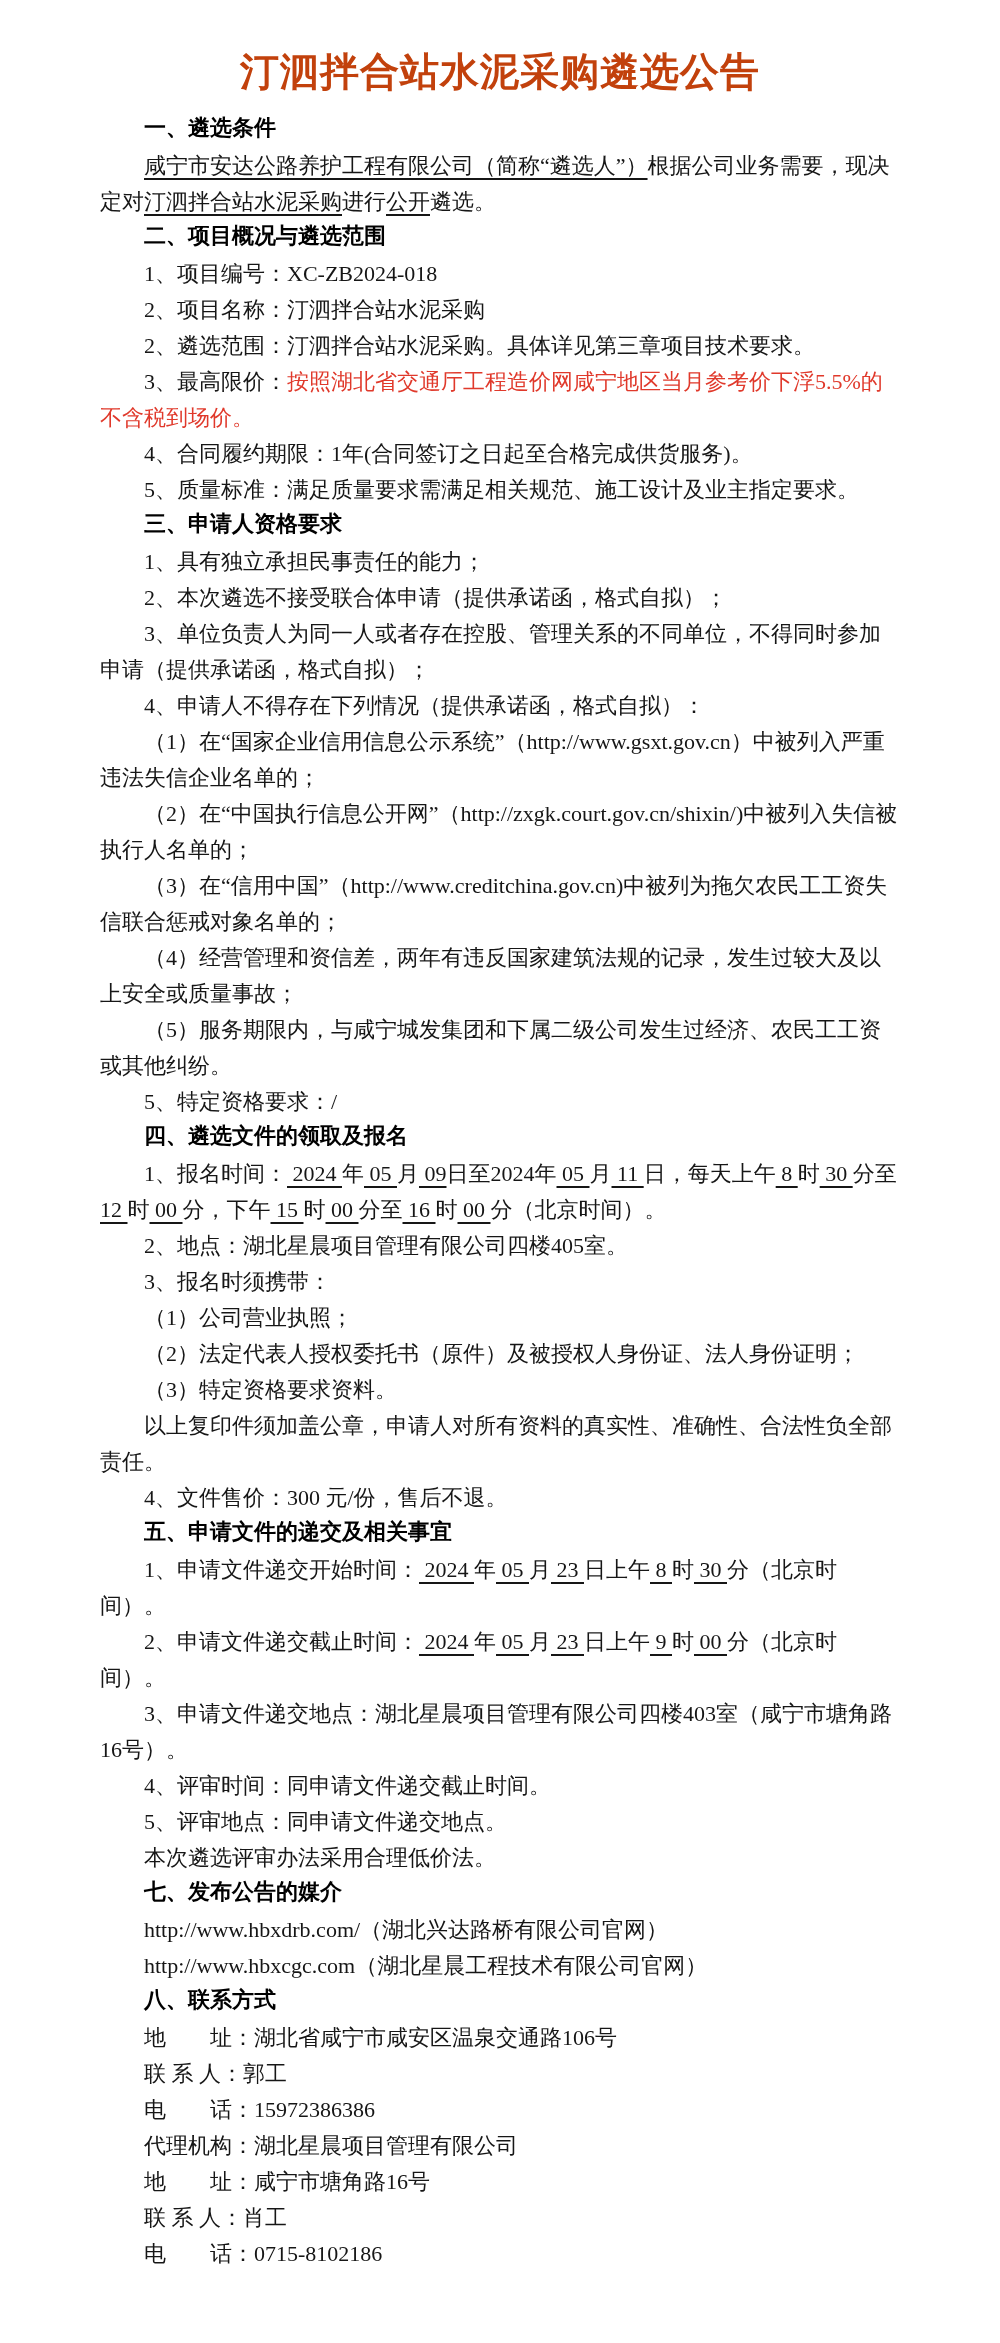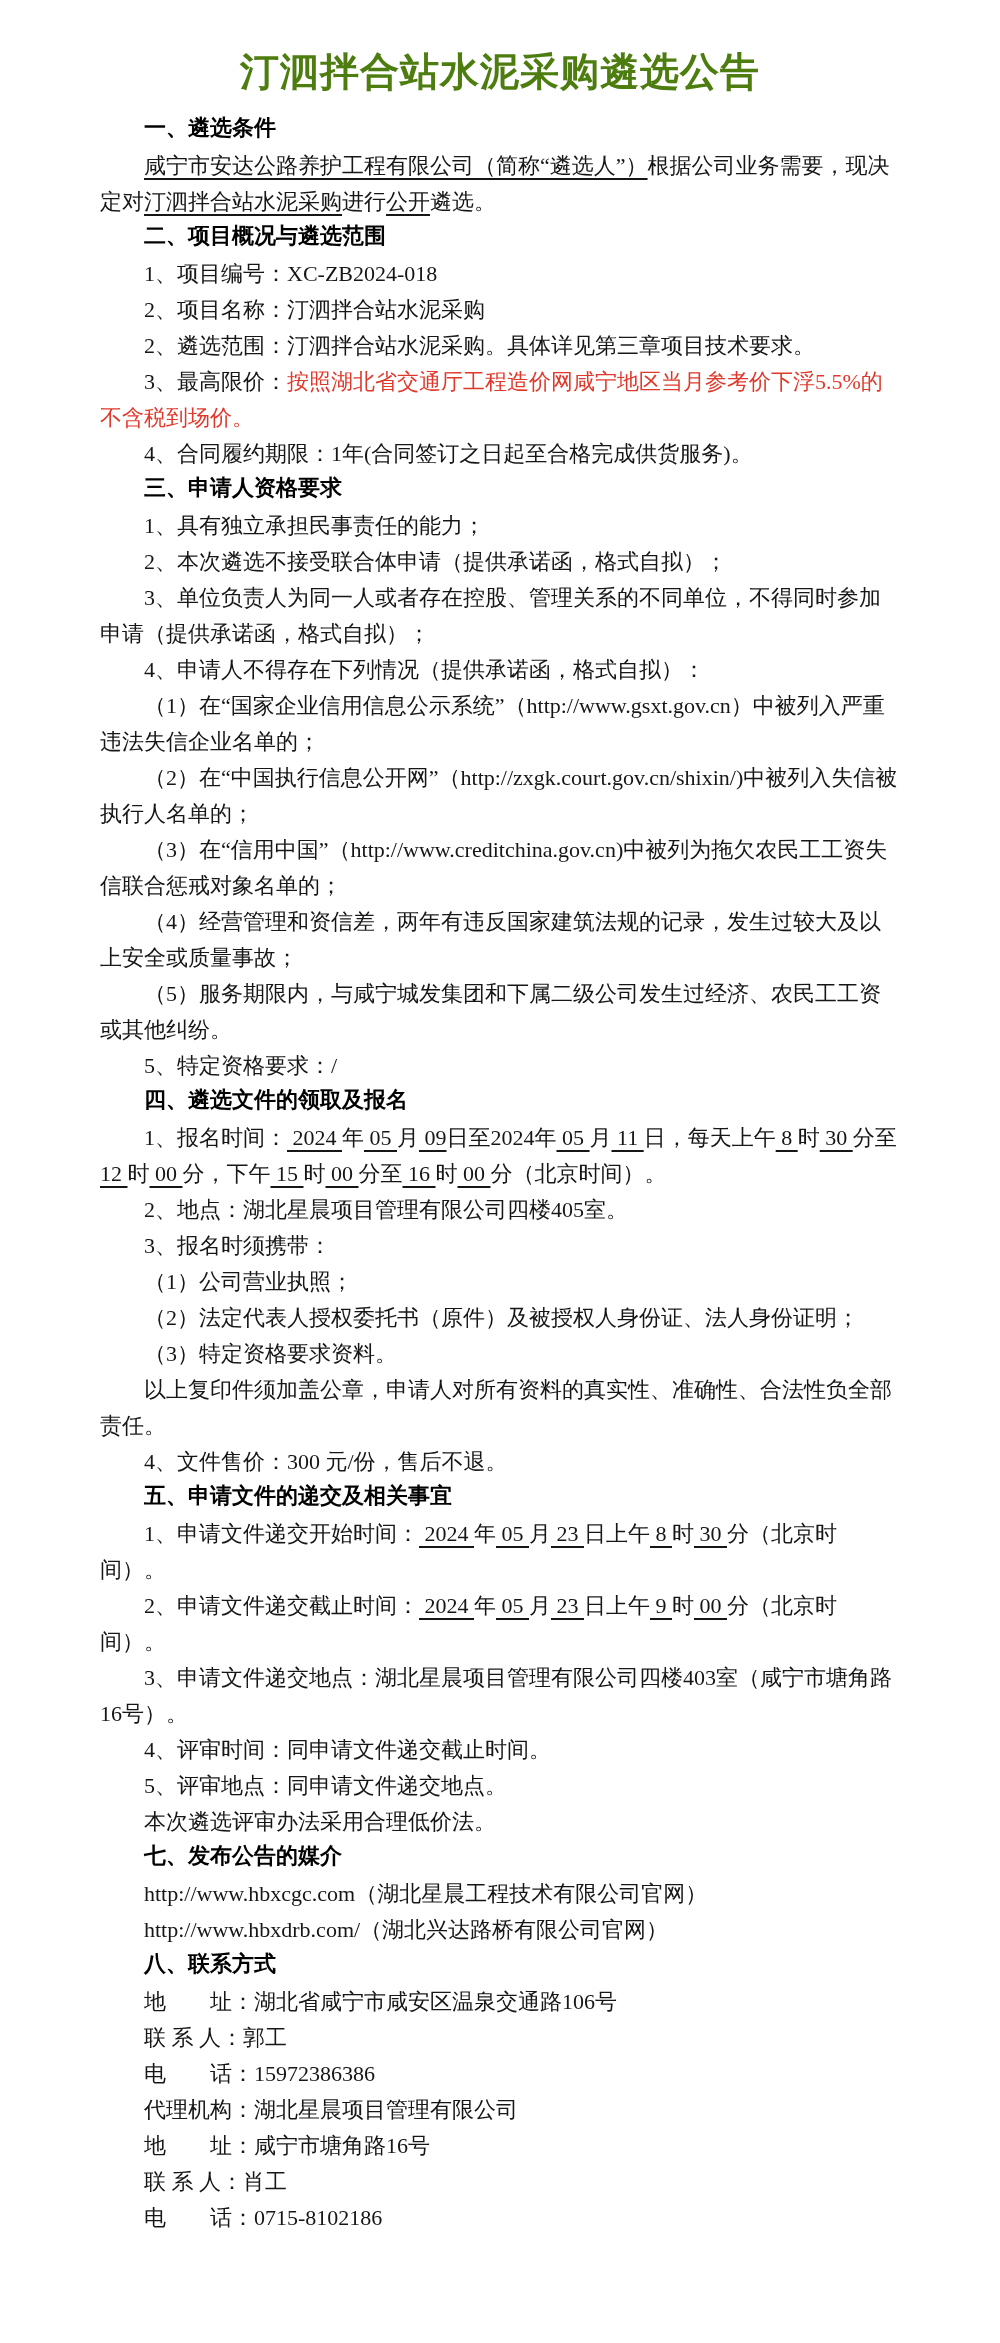--- a/index.html
+++ b/index.html
@@ -16,21 +16,21 @@
     color:#161616;
   }
   .title {
     font-family:"Liberation Sans","DejaVu Sans",sans-serif;
     font-weight:900;
     font-size:39px;
     line-height:52px;
     text-align:center;
     letter-spacing:1px;
     margin:0 0 14px 0;
-    color:#4d7c0f;
+    color:#c2410c;
   }
   .heading {
     font-family:Liberation Mono, monospace;
     font-weight:bold;
     color:#000000;
     text-indent:2em;
     line-height:36px;
     margin:0;
   }
   .para {
@@ -48,20 +48,21 @@
   <h1 class="title">汀泗拌合站水泥采购遴选公告</h1>
   <div id="doc-body">
       <p class="heading"><span>一、遴选条件</span></p>
       <p class="para"><span class="u">咸宁市安达公路养护工程有限公司（简称“遴选人”）</span><span>根据公司业务需要，现决定对</span><span class="u">汀泗拌合站水泥采购</span><span>进行</span><span class="u">公开</span><span>遴选。</span></p>
       <p class="heading"><span>二、项目概况与遴选范围</span></p>
       <p class="para"><span>1、项目编号：XC-ZB2024-018</span></p>
       <p class="para"><span>2、项目名称：汀泗拌合站水泥采购</span></p>
       <p class="para"><span>2、遴选范围：汀泗拌合站水泥采购。具体详见第三章项目技术要求。</span></p>
       <p class="para"><span>3、最高限价：</span><span style="color: rgb(224, 57, 43);">按照湖北省交通厅工程造价网咸宁地区当月参考价下浮5.5%的不含税到场价。</span></p>
       <p class="para"><span>4、合同履约期限：1年(合同签订之日起至合格完成供货服务)。</span></p>
+      <p class="para"><span>5、质量标准：满足质量要求需满足相关规范、施工设计及业主指定要求。</span></p>
       <p class="heading"><span>三、申请人资格要求</span></p>
       <p class="para"><span>1、具有独立承担民事责任的能力；</span></p>
       <p class="para"><span>2、本次遴选不接受联合体申请（提供承诺函，格式自拟）；</span></p>
       <p class="para"><span>3、单位负责人为同一人或者存在控股、管理关系的不同单位，不得同时参加申请（提供承诺函，格式自拟）；</span></p>
       <p class="para"><span>4、申请人不得存在下列情况（提供承诺函，格式自拟）：</span></p>
       <p class="para"><span>（1）在“国家企业信用信息公示系统”（http://www.gsxt.gov.cn）中被列入严重违法失信企业名单的；</span></p>
       <p class="para"><span>（2）在“中国执行信息公开网”（http://zxgk.court.gov.cn/shixin/)中被列入失信被执行人名单的；</span></p>
       <p class="para"><span>（3）在“信用中国”（http://www.creditchina.gov.cn)中被列为拖欠农民工工资失信联合惩戒对象名单的；</span></p>
       <p class="para"><span>（4）经营管理和资信差，两年有违反国家建筑法规的记录，发生过较大及以上安全或质量事故；</span></p>
       <p class="para"><span>（5）服务期限内，与咸宁城发集团和下属二级公司发生过经济、农民工工资或其他纠纷。</span></p>
@@ -76,22 +77,22 @@
       <p class="para"><span>以上复印件须加盖公章，申请人对所有资料的真实性、准确性、合法性负全部责任。</span></p>
       <p class="para"><span>4、文件售价：300 元/份，售后不退。</span></p>
       <p class="heading"><span>五、申请文件的递交及相关事宜</span></p>
       <p class="para"><span>1、申请文件递交开始时间：</span><span class="u"> 2024 </span><span>年</span><span class="u"> 05 </span><span>月</span><span class="u"> 23 </span><span>日上午</span><span class="u"> 8 </span><span>时</span><span class="u"> 30 </span><span>分（北京时间）。</span></p>
       <p class="para"><span>2、申请文件递交截止时间：</span><span class="u"> 2024 </span><span>年</span><span class="u"> 05 </span><span>月</span><span class="u"> 23 </span><span>日上午</span><span class="u"> 9 </span><span>时</span><span class="u"> 00 </span><span>分（北京时间）。</span></p>
       <p class="para"><span>3、申请文件递交地点：湖北星晨项目管理有限公司四楼403室（咸宁市塘角路16号）。</span></p>
       <p class="para"><span>4、评审时间：同申请文件递交截止时间。</span></p>
       <p class="para"><span>5、评审地点：同申请文件递交地点。</span></p>
       <p class="para"><span>本次遴选评审办法采用合理低价法。</span></p>
       <p class="heading"><span>七、发布公告的媒介</span></p>
+      <p class="para"><span>http://www.hbxdrb.com/（湖北兴达路桥有限公司官网）</span></p>
       <p class="para"><span>http://www.hbxcgc.com（湖北星晨工程技术有限公司官网）</span></p>
-      <p class="para"><span>http://www.hbxdrb.com/（湖北兴达路桥有限公司官网）</span></p>
       <p class="heading"><span>八、联系方式</span></p>
       <p class="para"><span>地　　址：湖北省咸宁市咸安区温泉交通路106号</span></p>
       <p class="para"><span>联 系 人：郭工</span></p>
       <p class="para"><span>电　　话：15972386386</span></p>
       <p class="para"><span>代理机构：湖北星晨项目管理有限公司</span></p>
       <p class="para"><span>地　　址：咸宁市塘角路16号</span></p>
       <p class="para"><span>联 系 人：肖工</span></p>
       <p class="para"><span>电　　话：0715-8102186</span></p>
     </div>
 </div>

